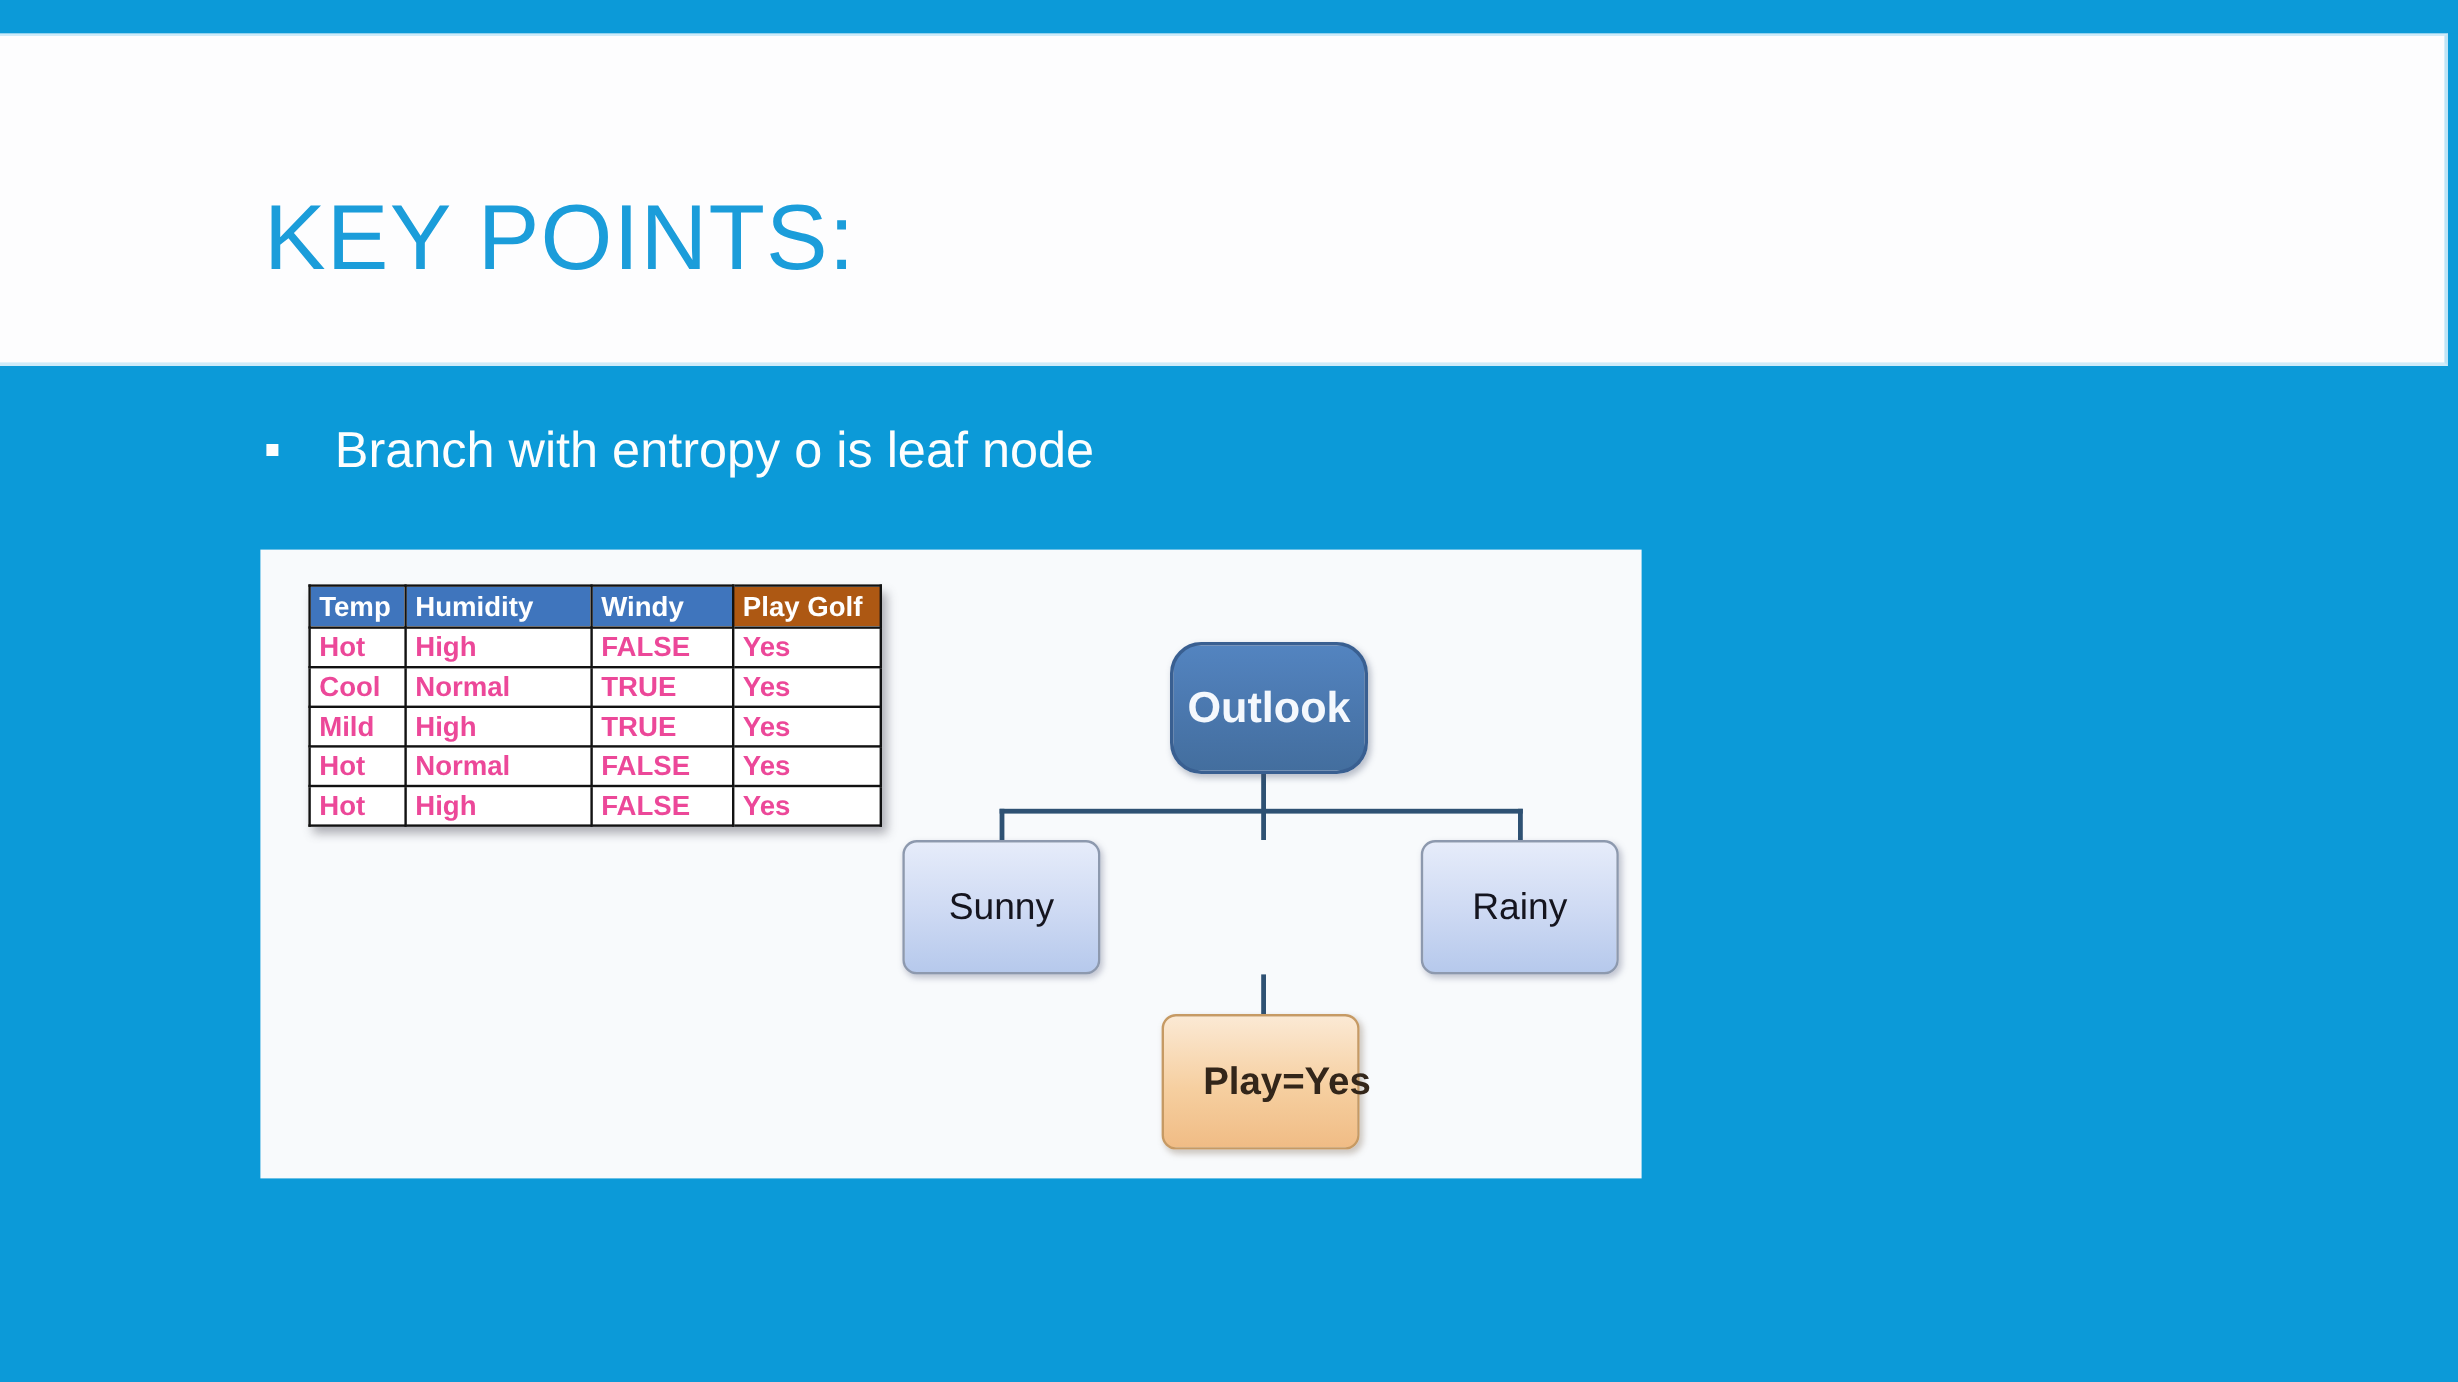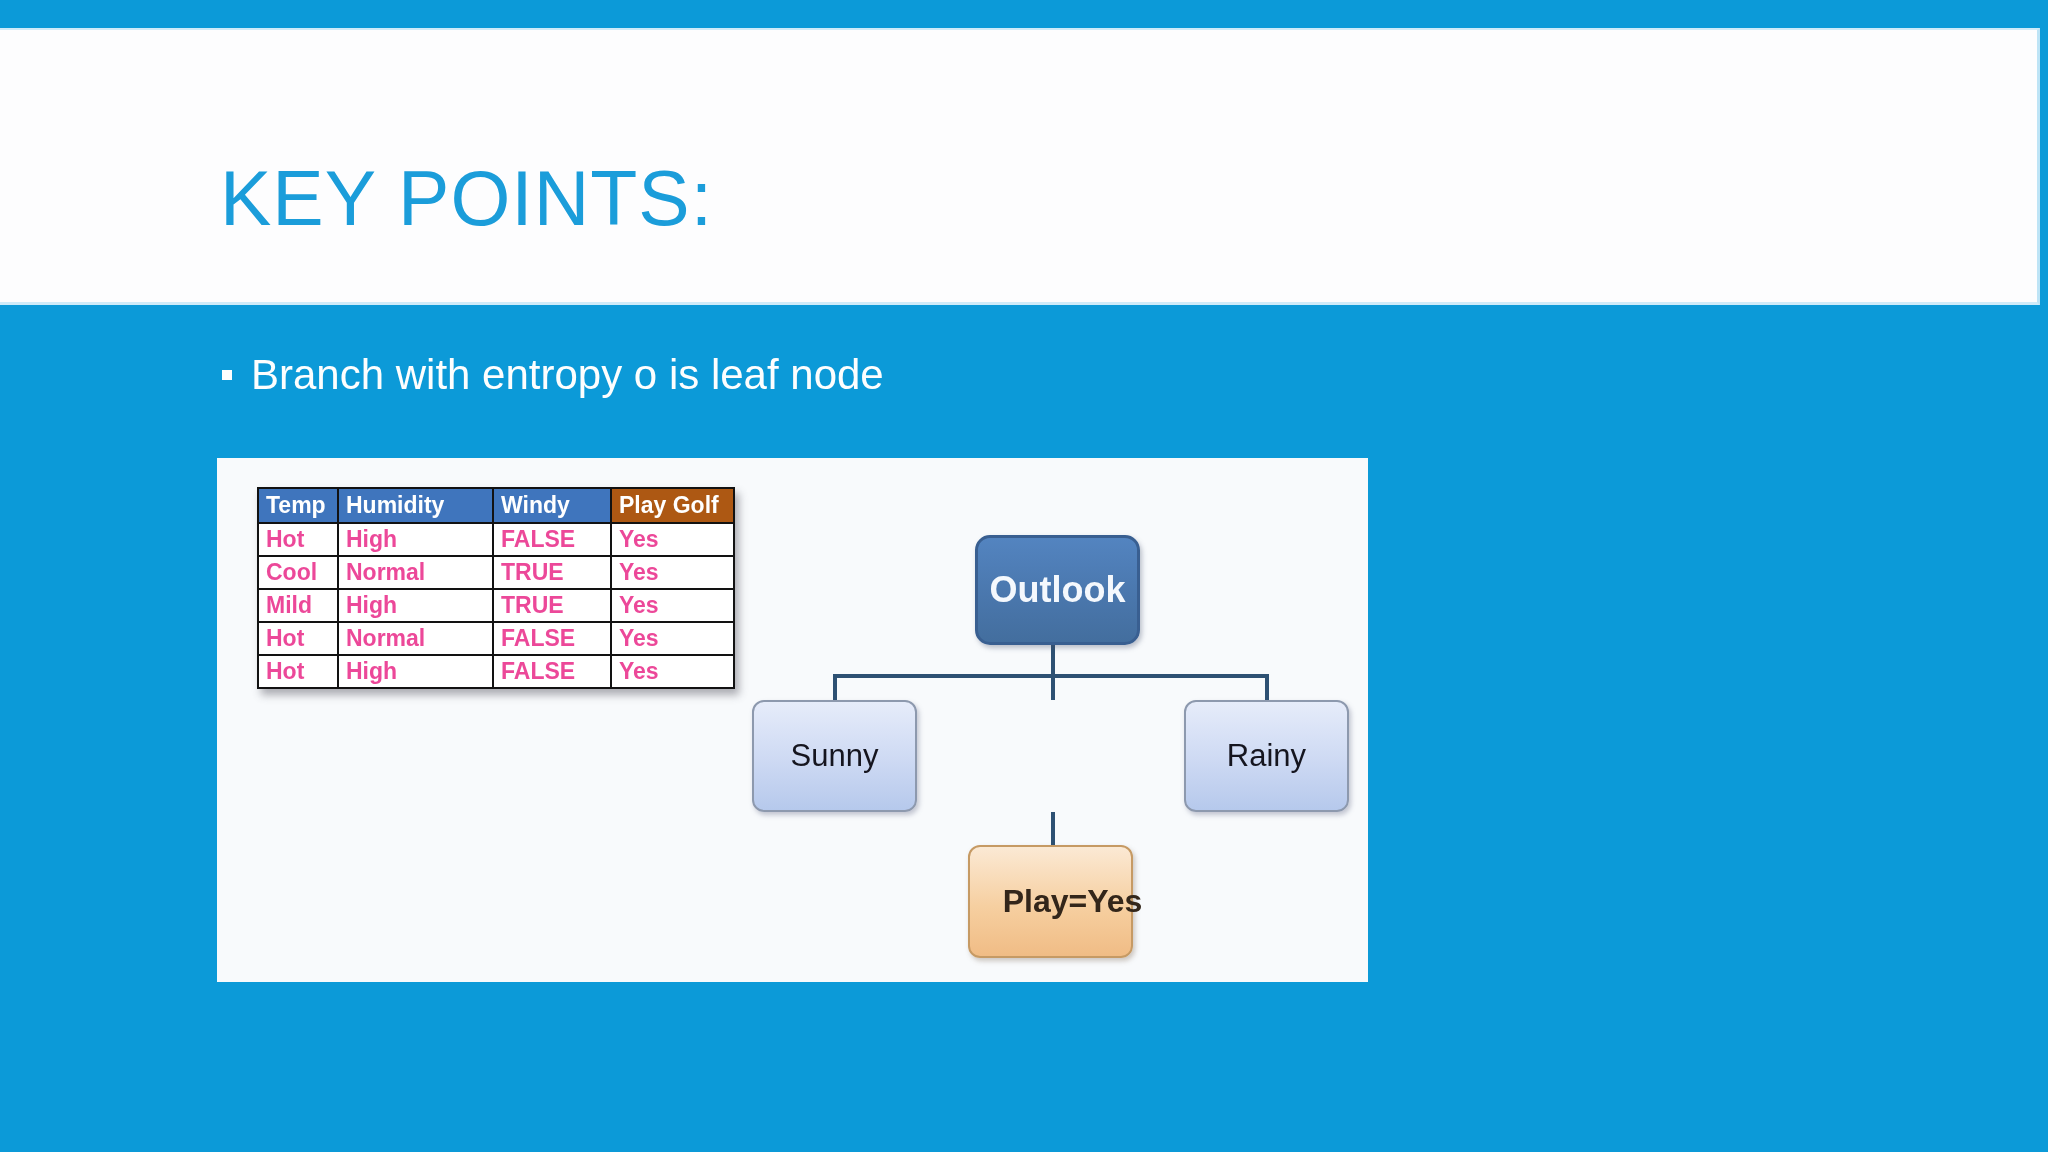--- a/index.html
+++ b/index.html
@@ -30,21 +30,21 @@
   }
   .title {
     position: absolute; left: 220px; top: 126px; margin: 0;
     font-size: 77px; font-weight: 400; letter-spacing: 1px;
     color: #1B9DDA; line-height: 1.1; white-space: nowrap;
   }
 
   
   .bullet-line {
     position: absolute; left: 222px; top: 349px;
-    display: flex; align-items: flex-start;
+    display: flex; align-items: flex-start; gap: 28px;
   }
   .bullet-sq {
     width: 10px; height: 10px; background: #FDFEFE;
     margin-top: 21px; margin-right: 19px; flex: 0 0 auto;
   }
   .bullet-text {
     color: #FDFEFE; font-size: 42px; line-height: 52px; white-space: nowrap;
   }
 
   
@@ -73,21 +73,21 @@
 
   
   .node {
     position: absolute; box-sizing: border-box;
     display: flex; align-items: center; justify-content: center;
     white-space: nowrap;
   }
   .node-root {
     left: 758px; top: 77px; width: 165px; height: 110px;
     background: linear-gradient(180deg, #5384C0 0%, #4A77AD 55%, #436E9E 100%);
-    border: 3px solid #395F91; border-radius: 15px;
+    border: 3px solid #395F91; border-radius: 26px;
     color: #F4F8FD; font-size: 36px; font-weight: 600;
     box-shadow: 2px 3px 5px rgba(70,80,110,0.35);
   }
   .node-child {
     top: 242px; width: 165px; height: 112px;
     background: linear-gradient(180deg, #E6ECFA 0%, #CDD9F3 55%, #B6C9EC 100%);
     border: 2px solid #8D99AE; border-radius: 12px;
     color: #15151F; font-size: 31px; font-weight: 400;
     box-shadow: 2px 3px 5px rgba(90,95,125,0.35);
   }

